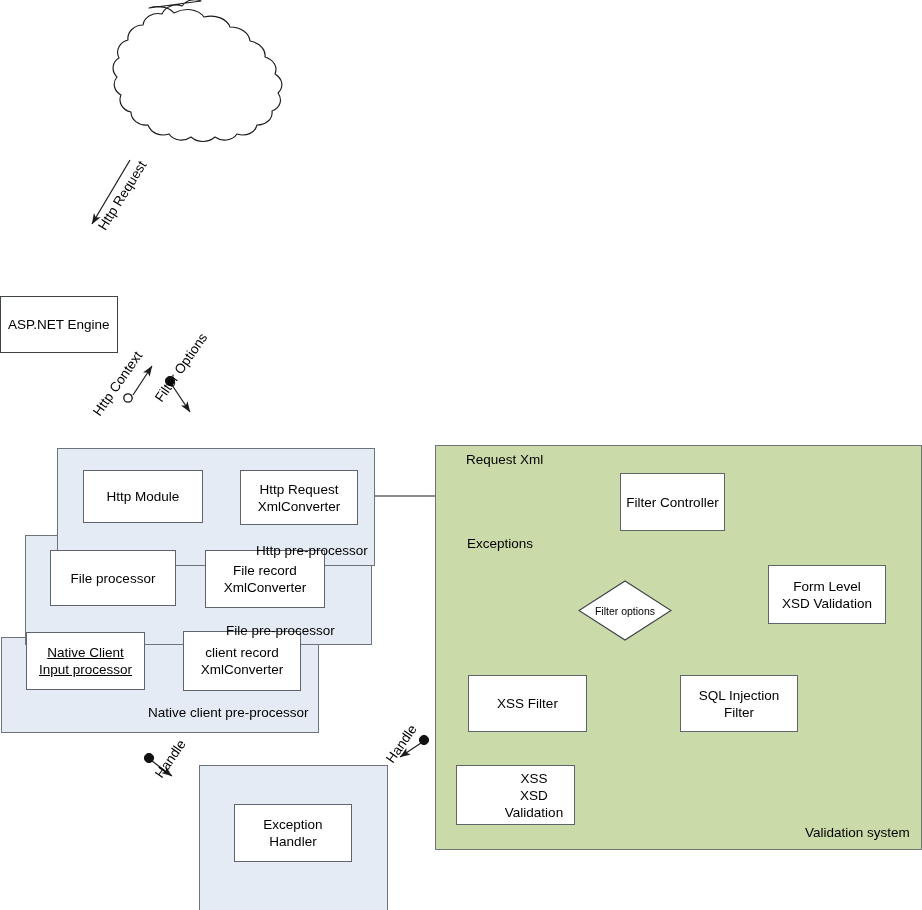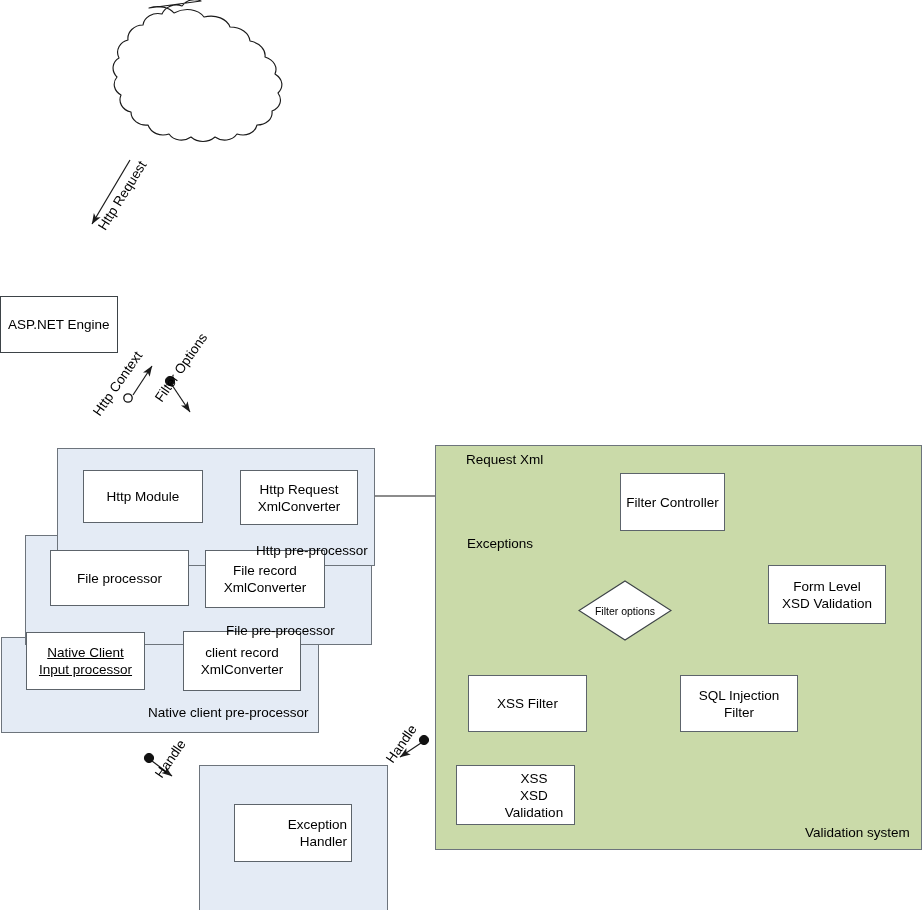--- a/index.html
+++ b/index.html
@@ -228,42 +228,42 @@
 
   <div class="node" style="left:83px;top:470px;width:120px;height:53px;z-index:5;">
     <span>Http Module</span>
   </div>
 
   <div class="node" style="left:240px;top:470px;width:118px;height:55px;z-index:5;">
     <span class="multiline" style="white-space:pre-line;">Http Request
 XmlConverter</span>
   </div>
 
-  <div class="node" style="left:50px;top:550px;width:139px;height:56px;z-index:5;">
+  <div class="node" style="left:50px;top:550px;width:126px;height:56px;z-index:5;">
     <span>File processor</span>
   </div>
 
   <div class="node" style="left:205px;top:550px;width:120px;height:58px;z-index:5;">
     <span style="white-space:pre-line;">File record
 XmlConverter</span>
   </div>
 
   <div class="node" style="left:26px;top:632px;width:119px;height:58px;z-index:5;">
     <span style="white-space:pre-line;text-decoration:underline;">Native Client
 Input processor</span>
   </div>
 
   <div class="node" style="left:183px;top:631px;width:118px;height:60px;z-index:5;">
     <span style="white-space:pre-line;">client record
 XmlConverter</span>
   </div>
 
   <div class="panel panel-blue" style="left:199px;top:765px;width:189px;height:146px;z-index:2;">
   </div>
-  <div class="node" style="left:234px;top:804px;width:118px;height:58px;z-index:5;text-align:right;">
+  <div class="node" style="left:234px;top:804px;width:118px;height:58px;z-index:5;">
     <span>Exception Handler</span>
   </div>
 
   <div class="panel panel-green" style="left:435px;top:445px;width:487px;height:405px;z-index:1;">
   </div>
   <div class="panel-label" style="left:805px;top:825px;z-index:6;">
     <span>Validation system</span>
   </div>
 
   <div class="legend-text" style="left:466px;top:452px;z-index:6;">

